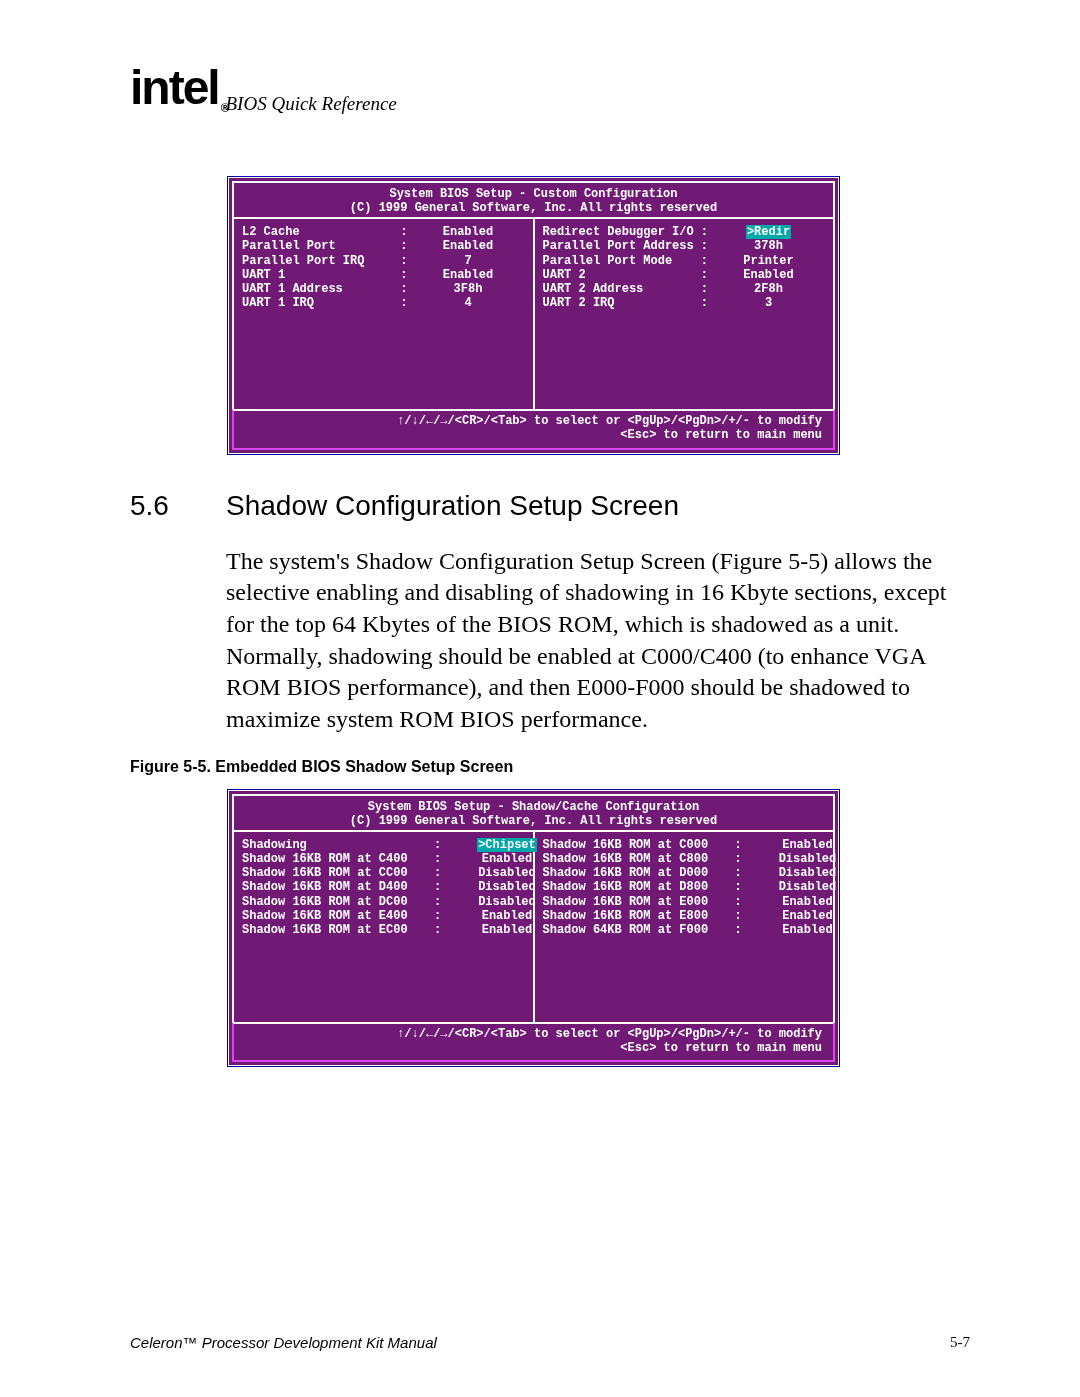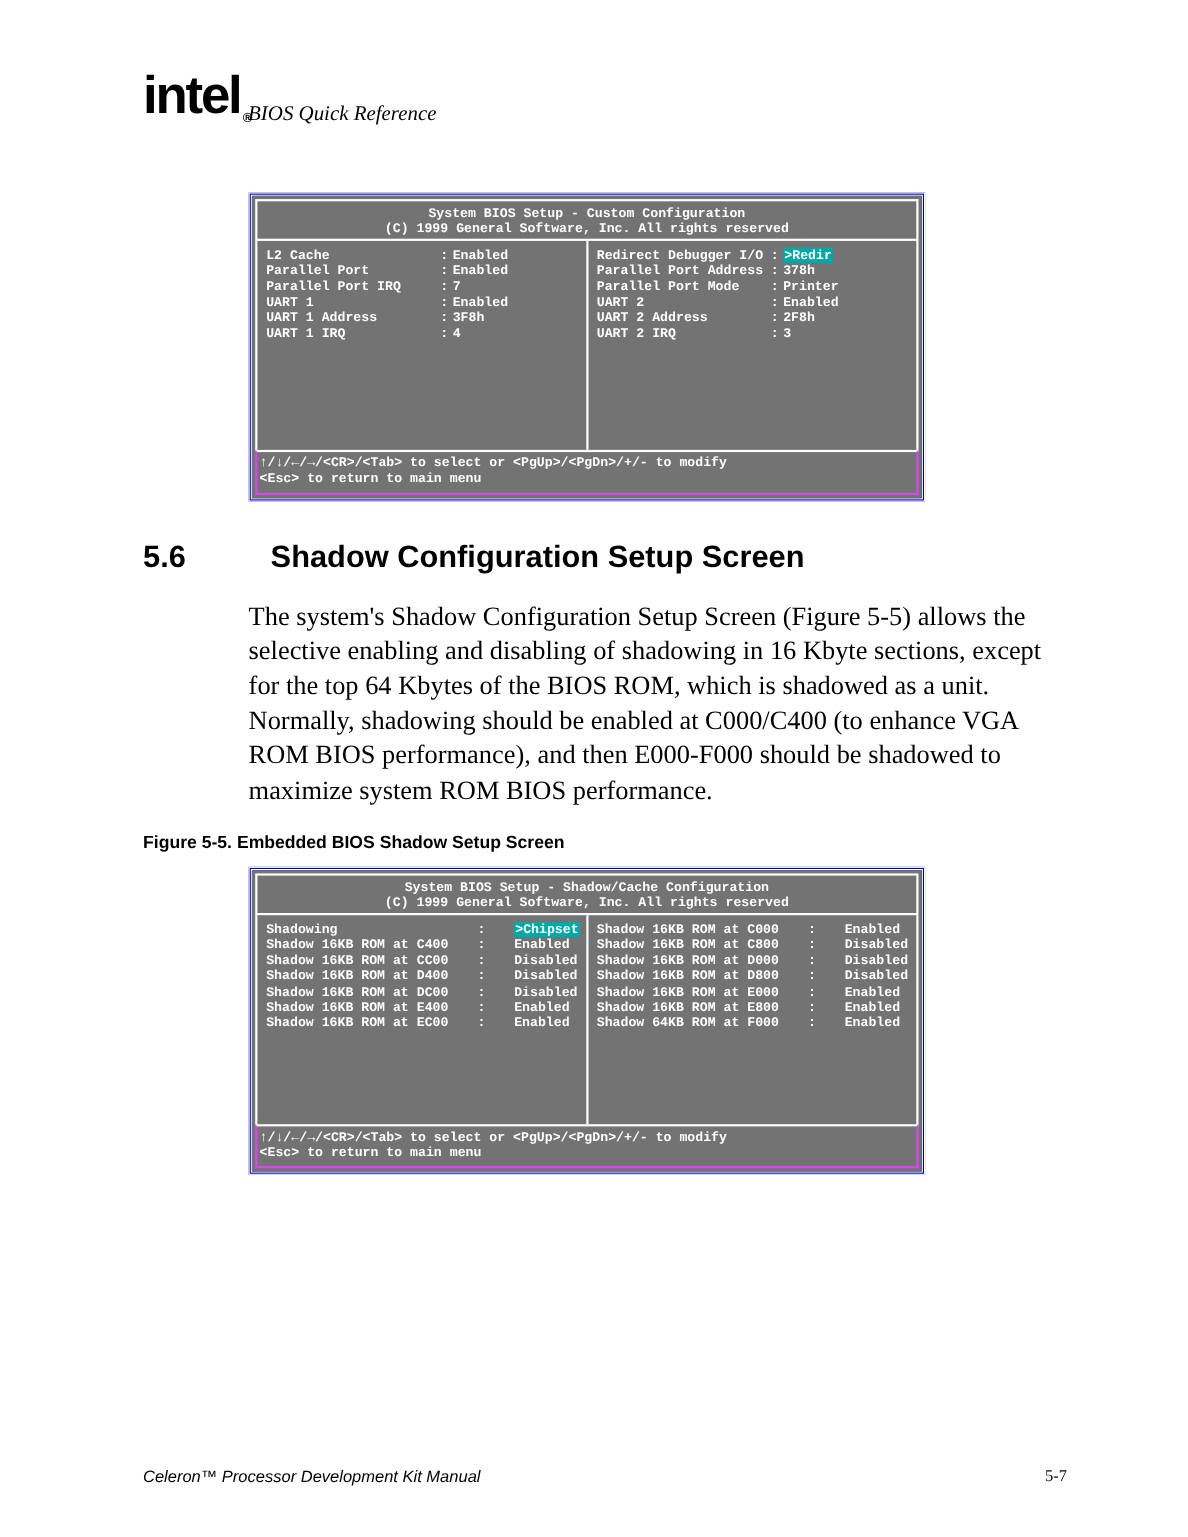--- a/index.html
+++ b/index.html
@@ -56,21 +56,21 @@
     background: #0000a8;
     color: #fff;
     font-family: "Courier New", monospace;
     font-size: 12px;
     line-height: 1.18;
     box-sizing: border-box;
     font-weight: bold;
   }
   .bios-outer {
     padding: 3px;
-    background: #737373;
+    background: #701a75;
   }
   .bios-titlebar {
     text-align: center;
     padding: 4px 2px 2px 2px;
     border-top: 2px solid #fff;
     border-left: 2px solid #fff;
     border-right: 2px solid #fff;
     border-bottom: 2px solid #fff;
   }
   .bios-body {
@@ -85,39 +85,38 @@
   }
   .bios-col.left {
     border-right: 2px solid #fff;
   }
   .row {
     display: flex;
     white-space: pre;
   }
   .row .lbl { flex: 0 0 56%; font-family: Liberation Mono, monospace; }
   .row .sep { flex: 0 0 4%; }
-  .row .val { flex: 0 0 40%; }
+  .row .val { flex: 0 0 40%; text-align: center; }
   .hl {
     background: #00a8a8;
     color: #fff;
     padding: 0 1px;
   }
   .bios-help {
     border: 2px solid #d946ef;
     border-top: 2px solid #fff;
-    text-align: left;
-    padding: 3px 1px 5px 2px;
+    text-align: right;
+    padding: 3px 11px 5px 2px;
   }
   .section-heading {
     font-family: Arial, Helvetica, sans-serif;
-    font-weight: 700;
+    font-weight: 400;
     font-size: 28px;
     margin: 34px 0 20px 0;
     display: flex;
-    gap: 20px;
   }
   .section-heading .num {
     width: 96px;
     flex: 0 0 96px;
   }
   .body-text {
     margin-left: 96px;
     font-size: 24px;
     line-height: 1.32;
     margin-bottom: 22px;

